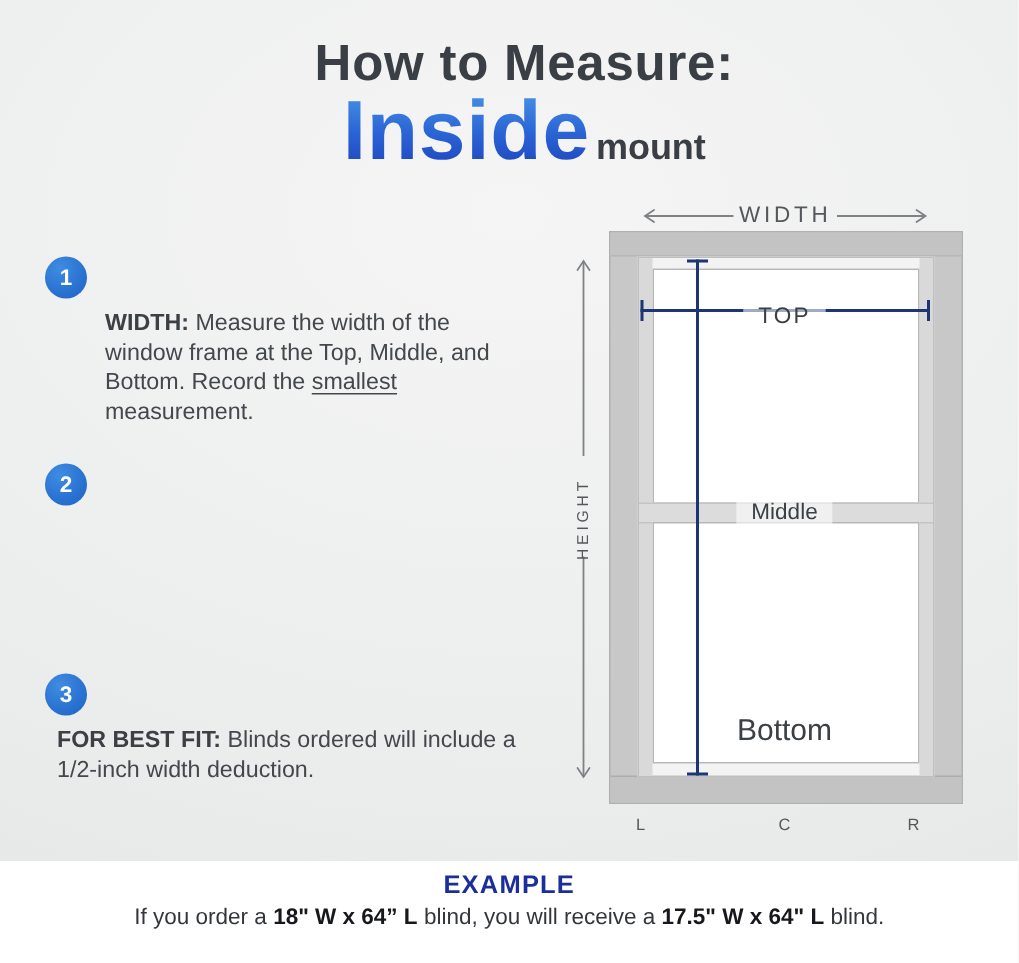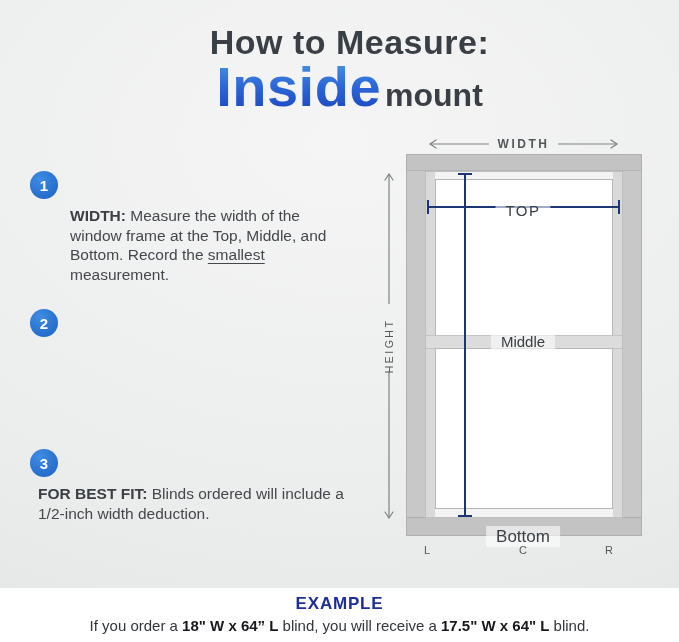--- a/index.html
+++ b/index.html
@@ -13,21 +13,21 @@
   .title-line1{font-size:34px;line-height:40px;font-weight:600;color:#3a3f45;letter-spacing:.5px;}
   .title-line2{margin-top:1px;line-height:48px;}
   .title-highlight{font-size:56px;font-weight:700;color:#2563eb;letter-spacing:.5px;}
   @supports (-webkit-background-clip: text){
     .title-highlight{
       background:linear-gradient(180deg,#4f9ce9 0%,#2b65d6 52%,#1b3fbb 100%);
       -webkit-background-clip:text;background-clip:text;
       -webkit-text-fill-color:transparent;color:transparent;
     }
   }
-  .title-suffix{font-size:32px;font-weight:600;color:#3a3f45;margin-left:4px;}
+  .title-suffix{font-size:24px;font-weight:600;color:#3a3f45;margin-left:4px;}
   
   .step{position:absolute;left:30px;}
   .step1{top:171px;}
   .step2{top:309px;}
   .step3{top:449px;}
   .step-badge{
     width:28px;height:28px;border-radius:50%;
     background:radial-gradient(circle at 35% 28%, #3f8ce2 0%, #2b74d2 55%, #1f62c4 100%);
     color:#ffffff;font-size:15px;font-weight:700;
     display:flex;align-items:center;justify-content:center;
@@ -36,21 +36,21 @@
   .step1 .step-text{width:264px;margin-left:40px;}
   .step2 .step-text{width:280px;}
   .step3 .step-text{width:310px;}
   .step-text strong{color:#3c4045;}
   .u{text-decoration:underline;text-underline-offset:3px;}
   
   .width-arrow{position:absolute;left:427px;top:138px;width:193px;height:12px;}
   .width-arrow svg{position:absolute;left:0;top:0;}
   .arrow-label{
     position:absolute;left:50%;top:0;transform:translateX(-50%);
-    font-size:12px;line-height:12px;letter-spacing:2.5px;color:#54585b;white-space:nowrap;font-weight:bold;
+    font-size:15px;line-height:12px;letter-spacing:2.5px;color:#54585b;white-space:nowrap;
   }
   .height-arrow{position:absolute;left:383px;top:171px;width:12px;height:350px;}
   .height-arrow svg{position:absolute;left:0;top:0;}
   .arrow-label-v{
     position:absolute;left:50%;top:50%;
     transform:translate(-50%,-50%) rotate(-90deg);
     font-size:10.5px;letter-spacing:2.5px;color:#54585b;white-space:nowrap;
   }
   
   .win{position:absolute;left:406px;top:154px;width:236px;height:382px;
@@ -75,27 +75,27 @@
   .hline::before,.hline::after{content:"";position:absolute;top:-6px;width:2px;height:14px;background:#1d3574;}
   .hline::before{left:0;}
   .hline::after{right:0;}
   
   .pos-label{
     position:absolute;left:523px;transform:translateX(-50%);
     background:rgba(255,255,255,.58);padding:0 10px;color:#3b4045;white-space:nowrap;
   }
   .lbl-top{top:166px;font-size:15px;line-height:19px;letter-spacing:1.5px;margin-top:35px;}
   .lbl-middle{top:331px;font-size:15px;line-height:21px;}
-  .lbl-bottom{top:526px;font-size:17px;line-height:21px;}
+  .lbl-bottom{top:477px;font-size:20px;line-height:21px;}
   .marker{position:absolute;top:544px;font-size:11px;letter-spacing:1px;color:#55595c;}
   .marker-l{left:424px;}
   .marker-c{left:519px;}
   .marker-r{left:605px;}
   
-  .footer{position:absolute;left:0;right:0;bottom:0;height:54px;background:#ffffff;
+  .footer{position:absolute;left:0;right:0;bottom:0;height:68px;background:#ffffff;
           display:flex;flex-direction:column;align-items:center;padding-top:6px;box-sizing:border-box;}
   .example-heading{font-size:17px;font-weight:700;letter-spacing:.8px;color:#1c2e9c;}
   .example-text{margin-top:3px;font-size:15px;color:#33363a;}
   .example-text b{font-weight:700;color:#17181c;}
 </style>
 </head>
 <body>
 
 <div class="canvas">
 

